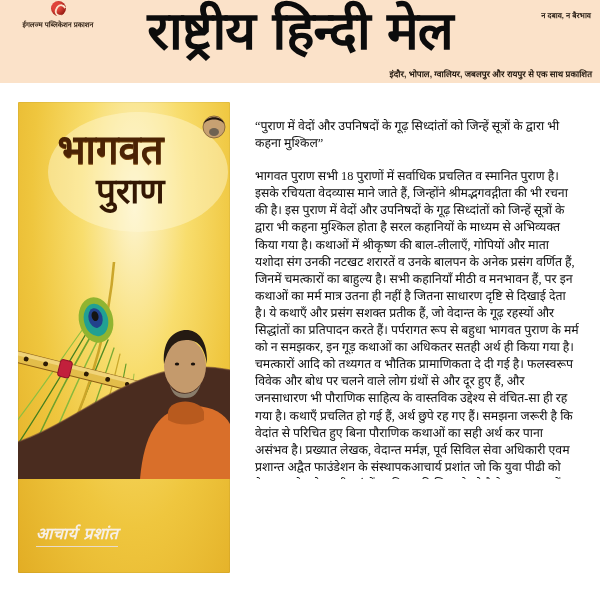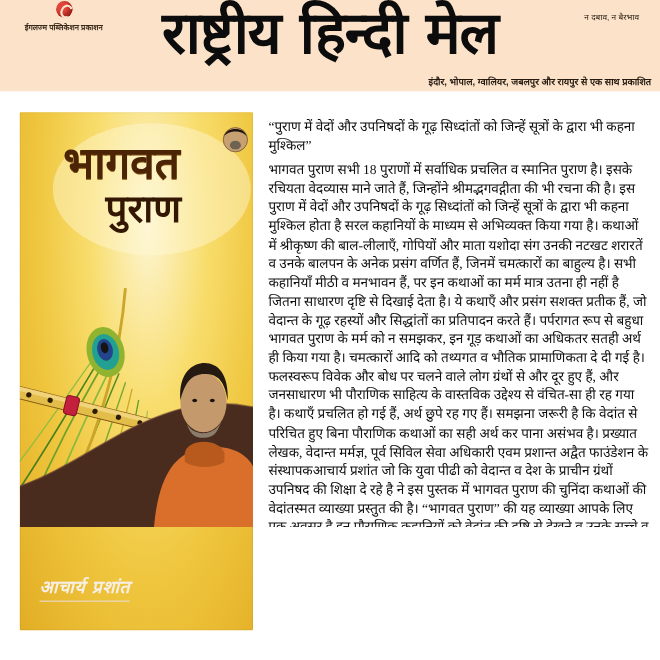--- a/index.html
+++ b/index.html
@@ -17,22 +17,22 @@
     display:inline-block;width:15px;height:15px;border-radius:50%;
     background:radial-gradient(circle at 35% 35%, #e0443a 0 30%, #9c1f16 70%, #7c140d 100%);
     position:relative;
   }
   .logo-icon:before{
     content:"";position:absolute;left:4px;top:3px;width:7px;height:9px;
     border:2px solid #fbe2c9;border-radius:50%;border-right-color:transparent;transform:rotate(25deg);
   }
   .publisher{font-family:"Liberation Sans","DejaVu Sans",sans-serif;font-size:7px;font-weight:bold;color:#3a2a1c;line-height:7px;margin-top:1px;}
   .slogan{
-    position:absolute;right:19px;top:10px;font-family:"Liberation Sans","DejaVu Sans",sans-serif;
-    font-size:7.5px;font-weight:normal;color:#2d2218;
+    position:absolute;right:9px;top:10px;font-family:"Liberation Sans","DejaVu Sans",sans-serif;
+    font-size:7.5px;font-weight:bold;color:#2d2218;
   }
   .np-title{
     position:absolute;left:0;right:0;top:4px;text-align:center;
     font-family:"DejaVu Sans","Liberation Sans",sans-serif;
     font-size:53px;line-height:53px;font-weight:800;color:#0c0c0c;letter-spacing:-1px;
     white-space:nowrap;
   }
   .edition-line{
     position:absolute;right:8px;bottom:4px;
     font-family:"Liberation Sans","DejaVu Sans",sans-serif;
@@ -68,21 +68,21 @@
     position:absolute;left:18px;bottom:26px;
     font-family:"DejaVu Sans","Liberation Sans",sans-serif;
     font-size:16px;font-style:italic;font-weight:600;color:#f7efe6;
     border-bottom:1px solid #e8dccd;padding-bottom:2px;letter-spacing:.5px;margin-top:40px;
   }
   
   .textcol{
     flex:1;height:377px;overflow:hidden;color:#0f0f0f;
     font-size:12.3px;line-height:17.1px;text-align:left;
   }
-  .textcol p{margin:5px;}
+  .textcol p{margin:16px;}
 </style>
 </head>
 <body>
 
 <div class="masthead">
   <div class="logo-wrap">
     <span class="logo-icon"></span>
     <div class="publisher">ईगलज्म पब्लिकेशन प्रकाशन</div>
   </div>
   <div class="slogan">न दबाव, न बैरभाव</div>

